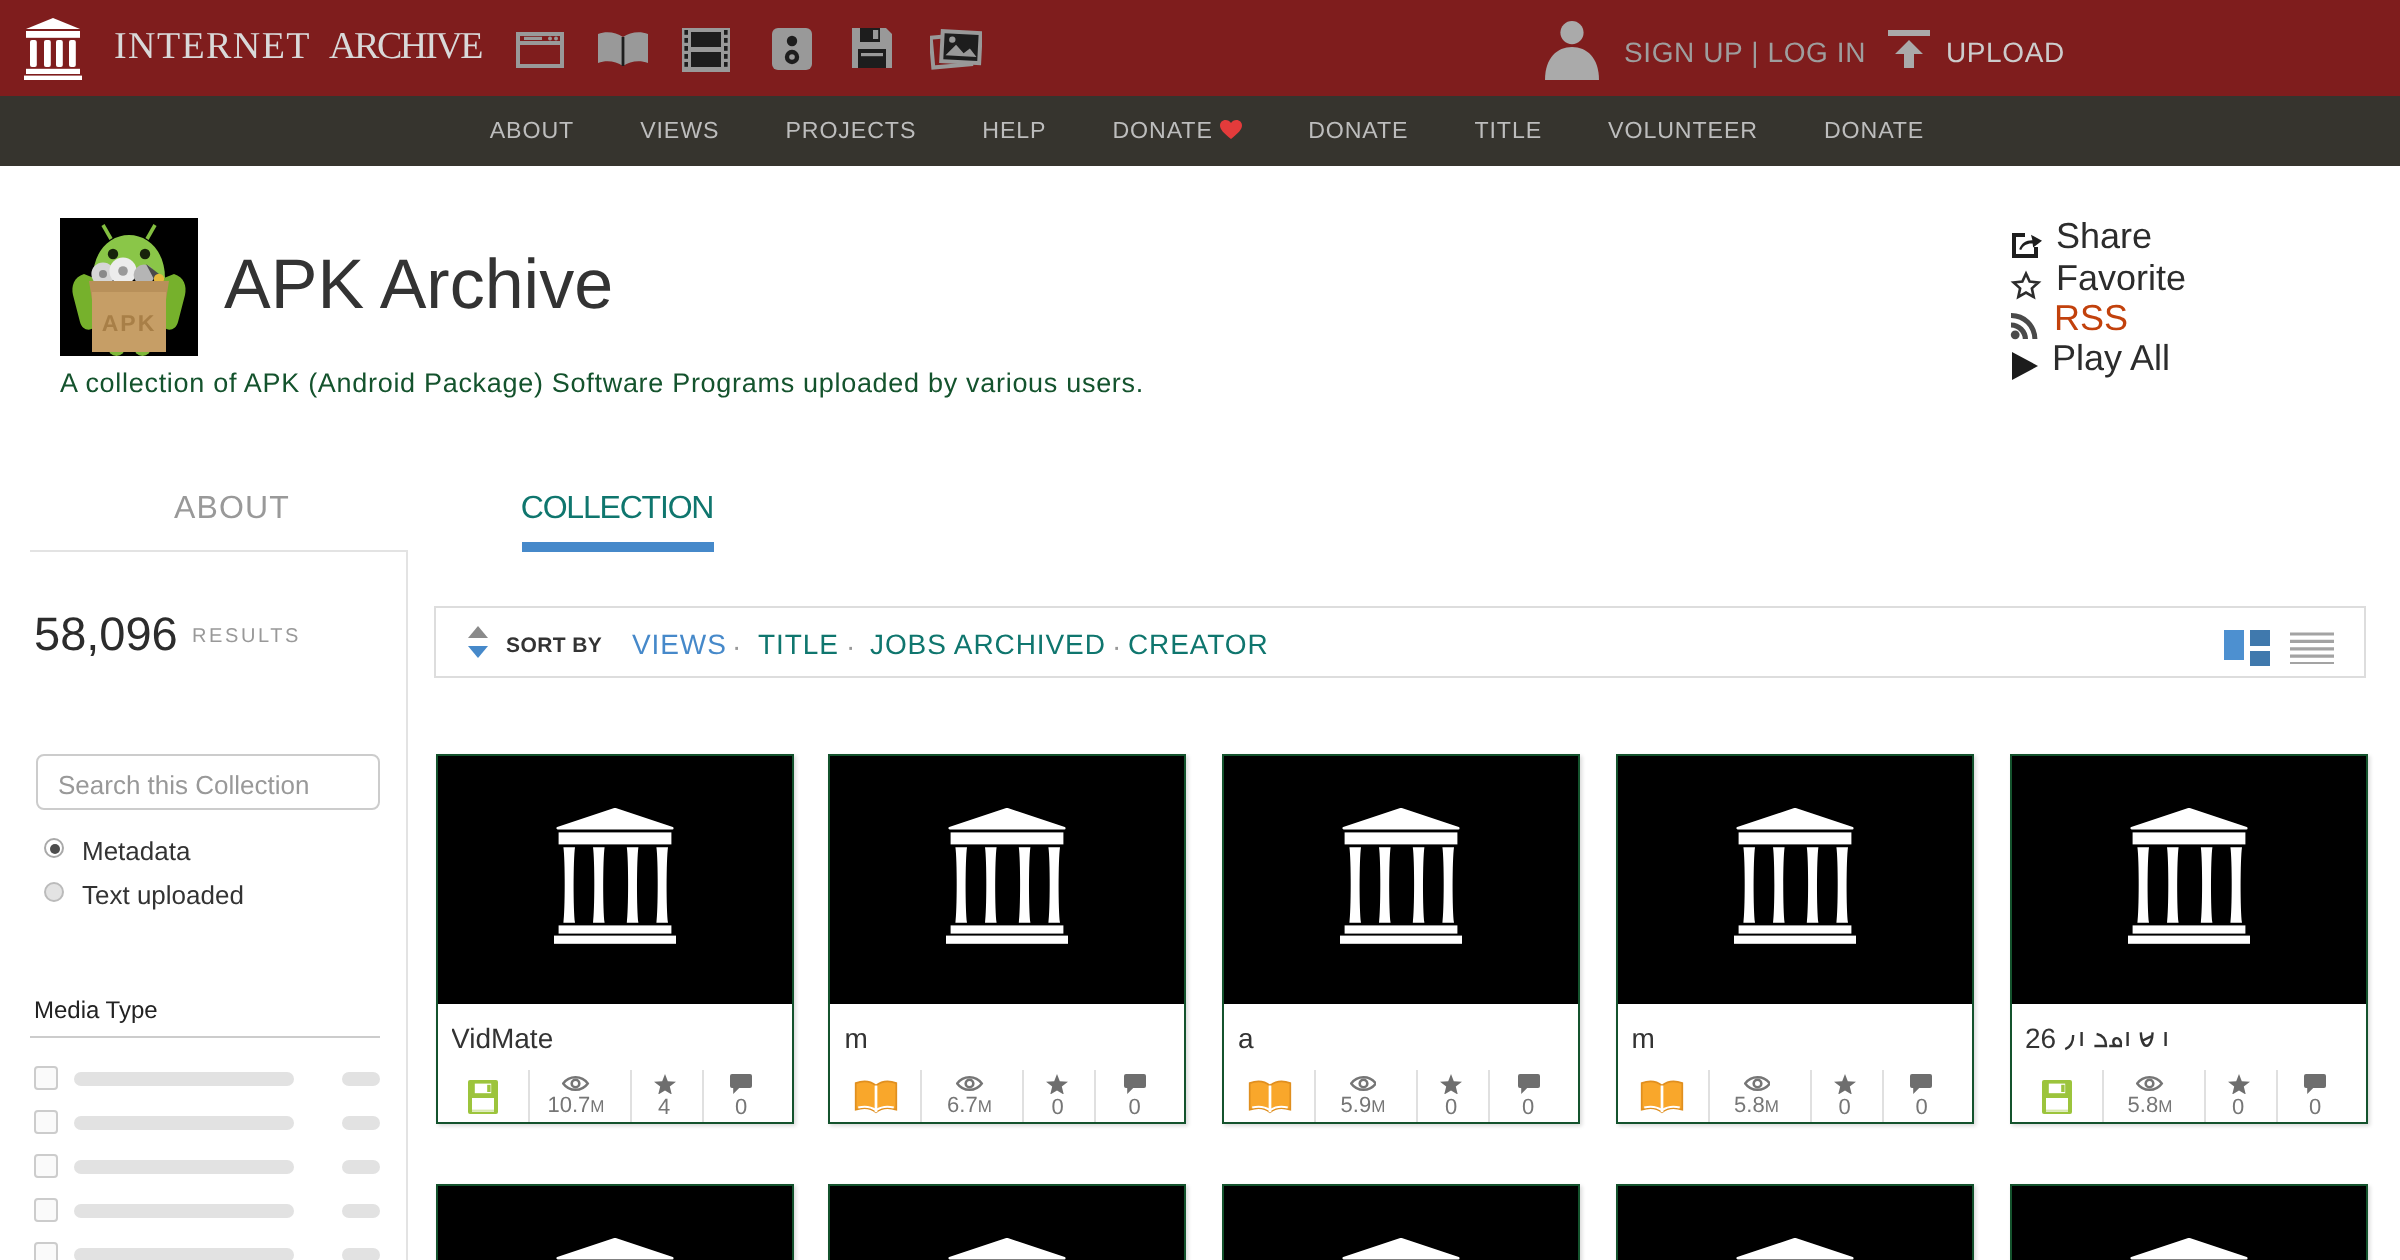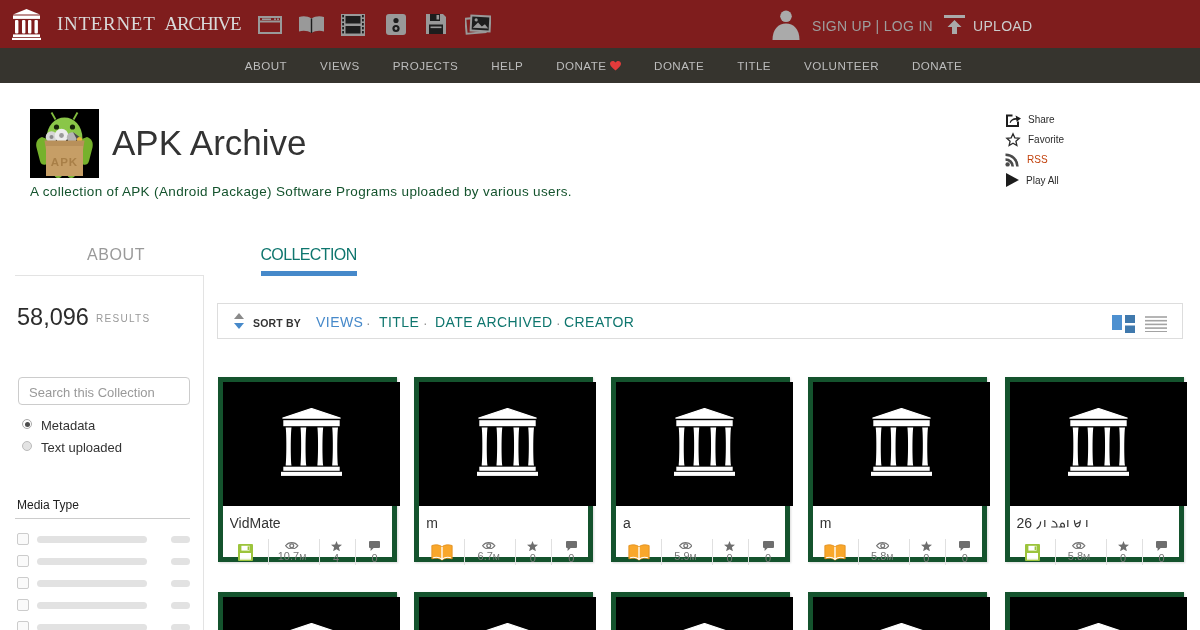--- a/index.html
+++ b/index.html
@@ -14,21 +14,21 @@
 
 
 .subnav { position:absolute; top:48px; left:0; width:1200px; height:35px; background:#36342e; display:flex; justify-content:center; align-items:center; }
 .subnav a { color:#bdbdbd; font-size:11.6px; letter-spacing:0.45px; margin:0 16.5px; text-decoration:none; }
 
 
 .colicon { position:absolute; left:30px; top:109px; width:69px; height:69px; background:#000; }
 .coltitle { position:absolute; left:112px; top:123px; font-size:35px; color:#333; }
 .coldesc { position:absolute; left:30px; top:183.5px; font-size:13.5px; letter-spacing:0.35px; color:#14532d; }
 .actions { position:absolute; left:1005px; top:109px; }
-.actions .row { height:20.3px; display:flex; align-items:center; font-size:10px; color:#2c2c2c; }
+.actions .row { height:20.3px; display:flex; align-items:flex-end; font-size:18px; color:#2c2c2c; }
 .actions .row svg { margin-right:7px; }
 
 
 .tab-about { position:absolute; left:20px; top:246px; width:192px; text-align:center; font-size:16px; color:#999; letter-spacing:0.6px; }
 .tab-coll { position:absolute; left:212px; top:246px; width:193px; text-align:center; font-size:16px; color:#0f766e; letter-spacing:-0.6px; }
 .tab-underline { position:absolute; left:261px; top:271px; width:96px; height:5px; background:#4689ca; }
 
 
 .side-topline { position:absolute; left:15px; top:275px; width:189px; height:1px; background:#e3e3e3; }
 .side-vline { position:absolute; left:203px; top:275px; width:1px; height:355px; background:#e3e3e3; }
@@ -47,21 +47,21 @@
 .skel-bar { position:absolute; left:37px; width:110px; height:7px; border-radius:3.5px; background:#e2e2e2; }
 .skel-bar2 { position:absolute; left:171px; width:19px; height:7px; border-radius:3.5px; background:#e2e2e2; }
 
 
 .sortbar { position:absolute; left:217px; top:303px; width:966px; height:36px; background:#fff; border:1px solid #ddd; }
 .sortlbl { position:absolute; left:35px; top:12.5px; font-size:10.5px; font-weight:bold; color:#333; letter-spacing:0.2px; }
 .sortlink { position:absolute; top:10px; font-size:14px; color:#0f766e; letter-spacing:0.45px; }
 .sortdot { position:absolute; top:11px; font-size:14px; color:#999; }
 
 
-.tile { position:absolute; width:179px; height:185px; background:#fff; border:5px solid #14532d; box-shadow:1px 1px 2px rgba(0,0,0,0.15); }
+.tile { position:absolute; width:179px; height:185px; background:#fff; border:1px solid #14532d; box-shadow:1px 1px 2px rgba(0,0,0,0.15); }
 .tile .thumb { position:absolute; left:0; top:0; width:177px; height:124px; background:#000; display:flex; align-items:center; justify-content:center; }
 .tile .ttl { position:absolute; left:7px; top:9px; font-size:14px; color:#333; width:165px; white-space:nowrap; overflow:hidden; }
 .stats { position:absolute; left:0; top:33px; width:177px; height:26px; display:flex; }
 .stats .c { position:relative; height:100%; display:flex; flex-direction:column; align-items:center; justify-content:center; }
 .stats .c1 { width:45px; }
 .stats .c2 { width:51px; border-left:1px solid #e0e0e0; padding-right:3px; }
 .stats .c3 { width:36px; border-left:1px solid #e0e0e0; padding-right:2px; }
 .stats .c4 { width:45px; border-left:1px solid #e0e0e0; padding-right:6px; }
 .stats .num { font-size:11px; color:#767676; margin-top:3px; line-height:9px; }
 .stats .num .m { font-size:8.5px; }
@@ -260,21 +260,21 @@
 <div class="sortbar">
   <svg class="abs" style="left:16px;top:9px" width="10" height="17" viewBox="0 0 10 17">
     <polygon points="5,0 10,6 0,6" fill="#8a8a8a"></polygon>
     <polygon points="0,10 10,10 5,16" fill="#4689ca"></polygon>
   </svg>
   <div class="sortlbl">SORT BY</div>
   <div class="sortlink" style="left:98px;color:#4689ca">VIEWS</div>
   <div class="sortdot" style="left:148px">·</div>
   <div class="sortlink" style="left:161px">TITLE</div>
   <div class="sortdot" style="left:205px">·</div>
-  <div class="sortlink" style="left:217px">DATE ARCHIVED</div>
+  <div class="sortlink" style="left:217px">JOBS ARCHIVED</div>
   <div class="sortdot" style="left:338px">·</div>
   <div class="sortlink" style="left:346px">CREATOR</div>
   <svg class="abs" style="left:894px;top:11px" width="23" height="18" viewBox="0 0 23 18">
     <rect x="0" y="0" width="10" height="15" fill="#4d90d0"></rect>
     <rect x="13" y="0" width="10" height="8" fill="#4079ad"></rect>
     <rect x="13" y="10.5" width="10" height="7.5" fill="#4079ad"></rect>
   </svg>
   <svg class="abs" style="left:927px;top:12px" width="22" height="16" viewBox="0 0 22 16" stroke="#a3a3a3" stroke-width="1.6">
     <line x1="0" y1="1" x2="22" y2="1"></line>
     <line x1="0" y1="4.7" x2="22" y2="4.7"></line>

